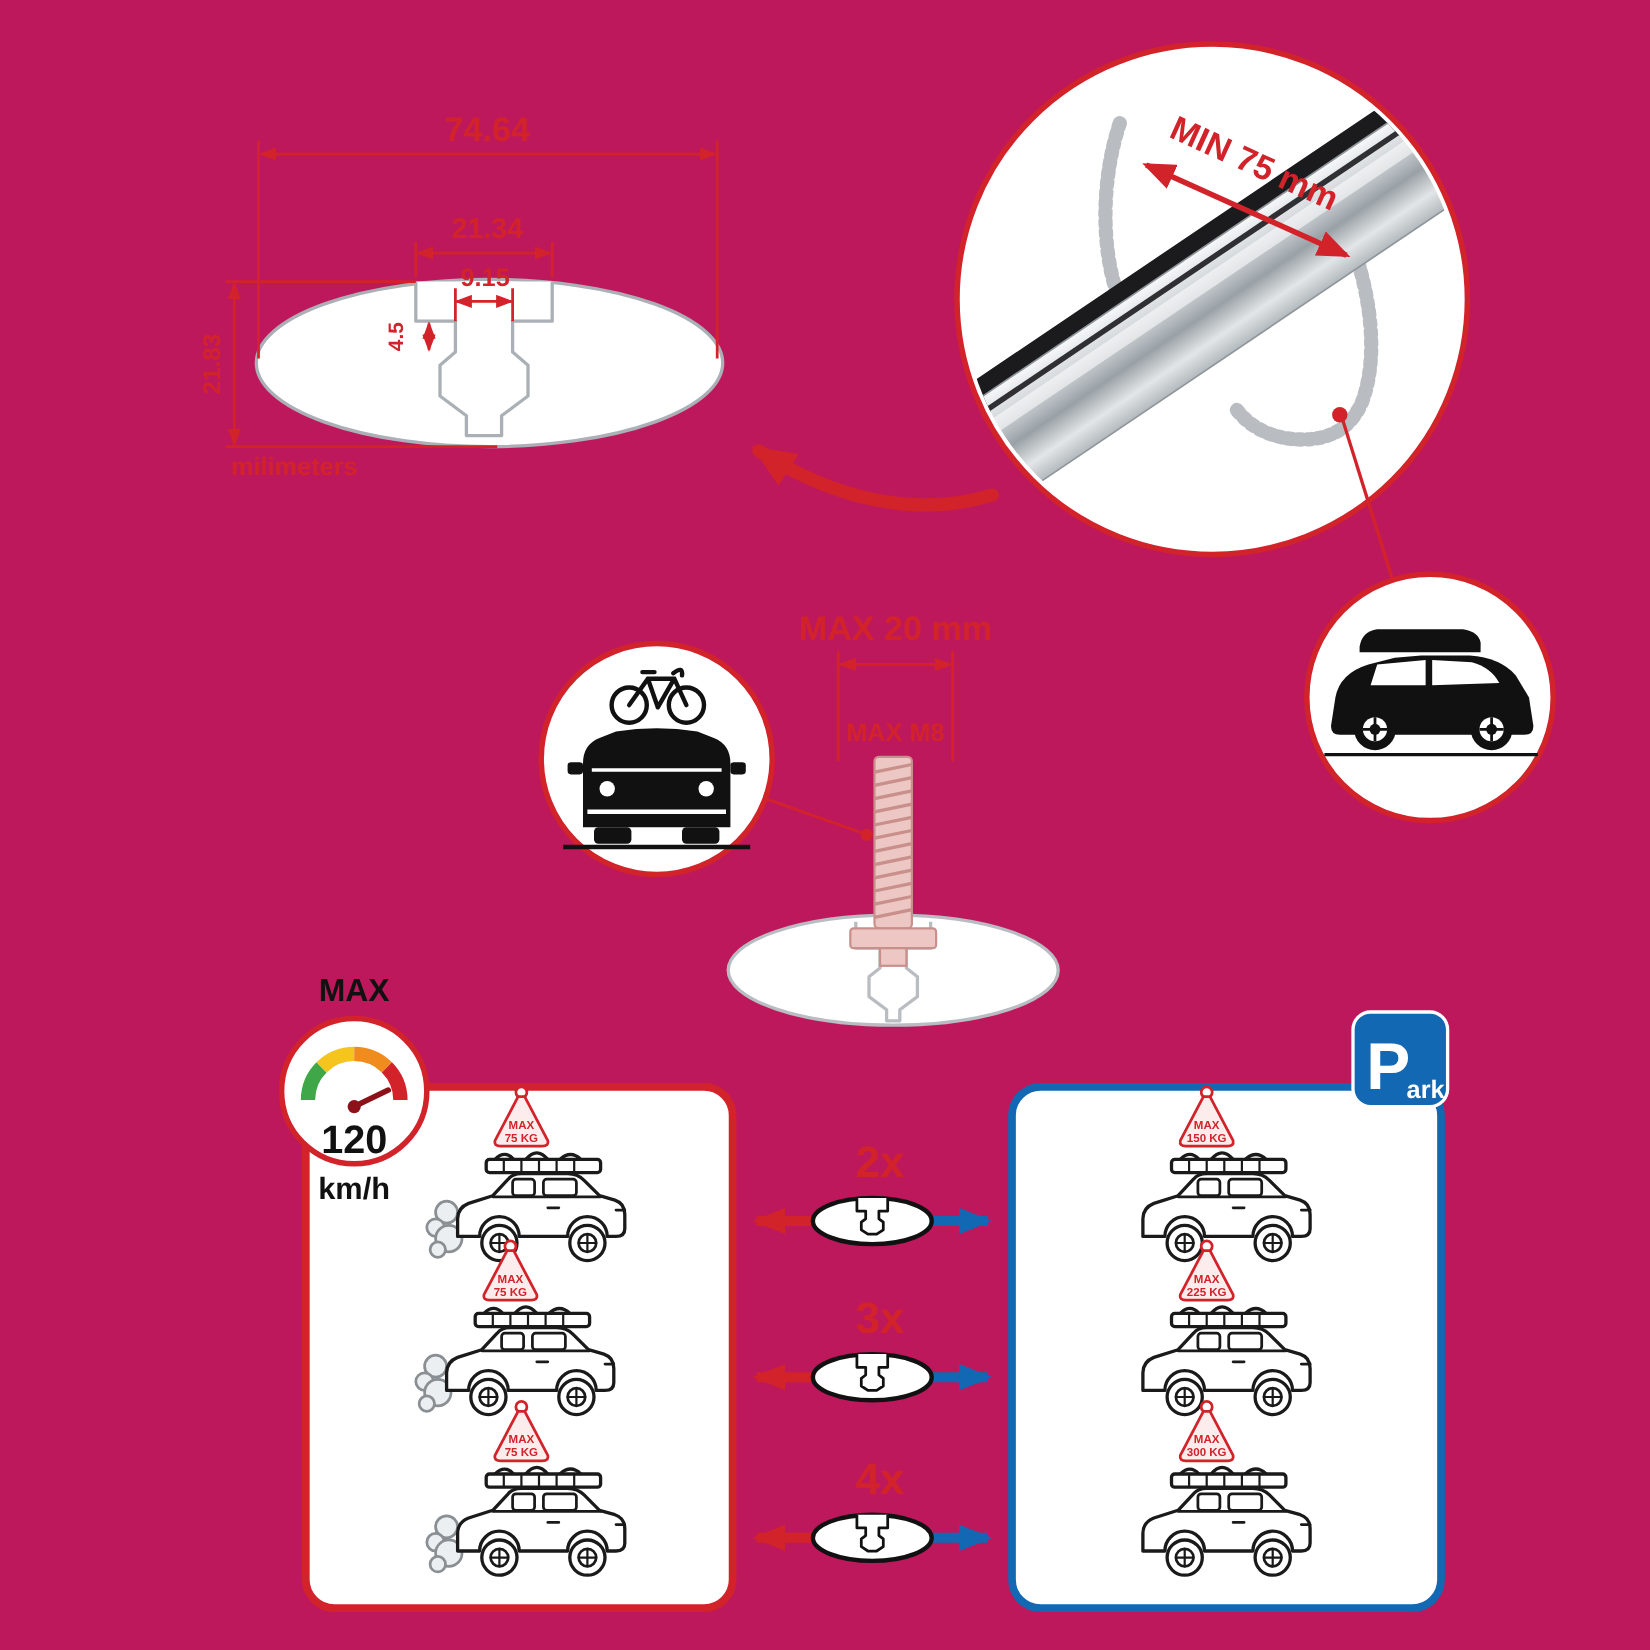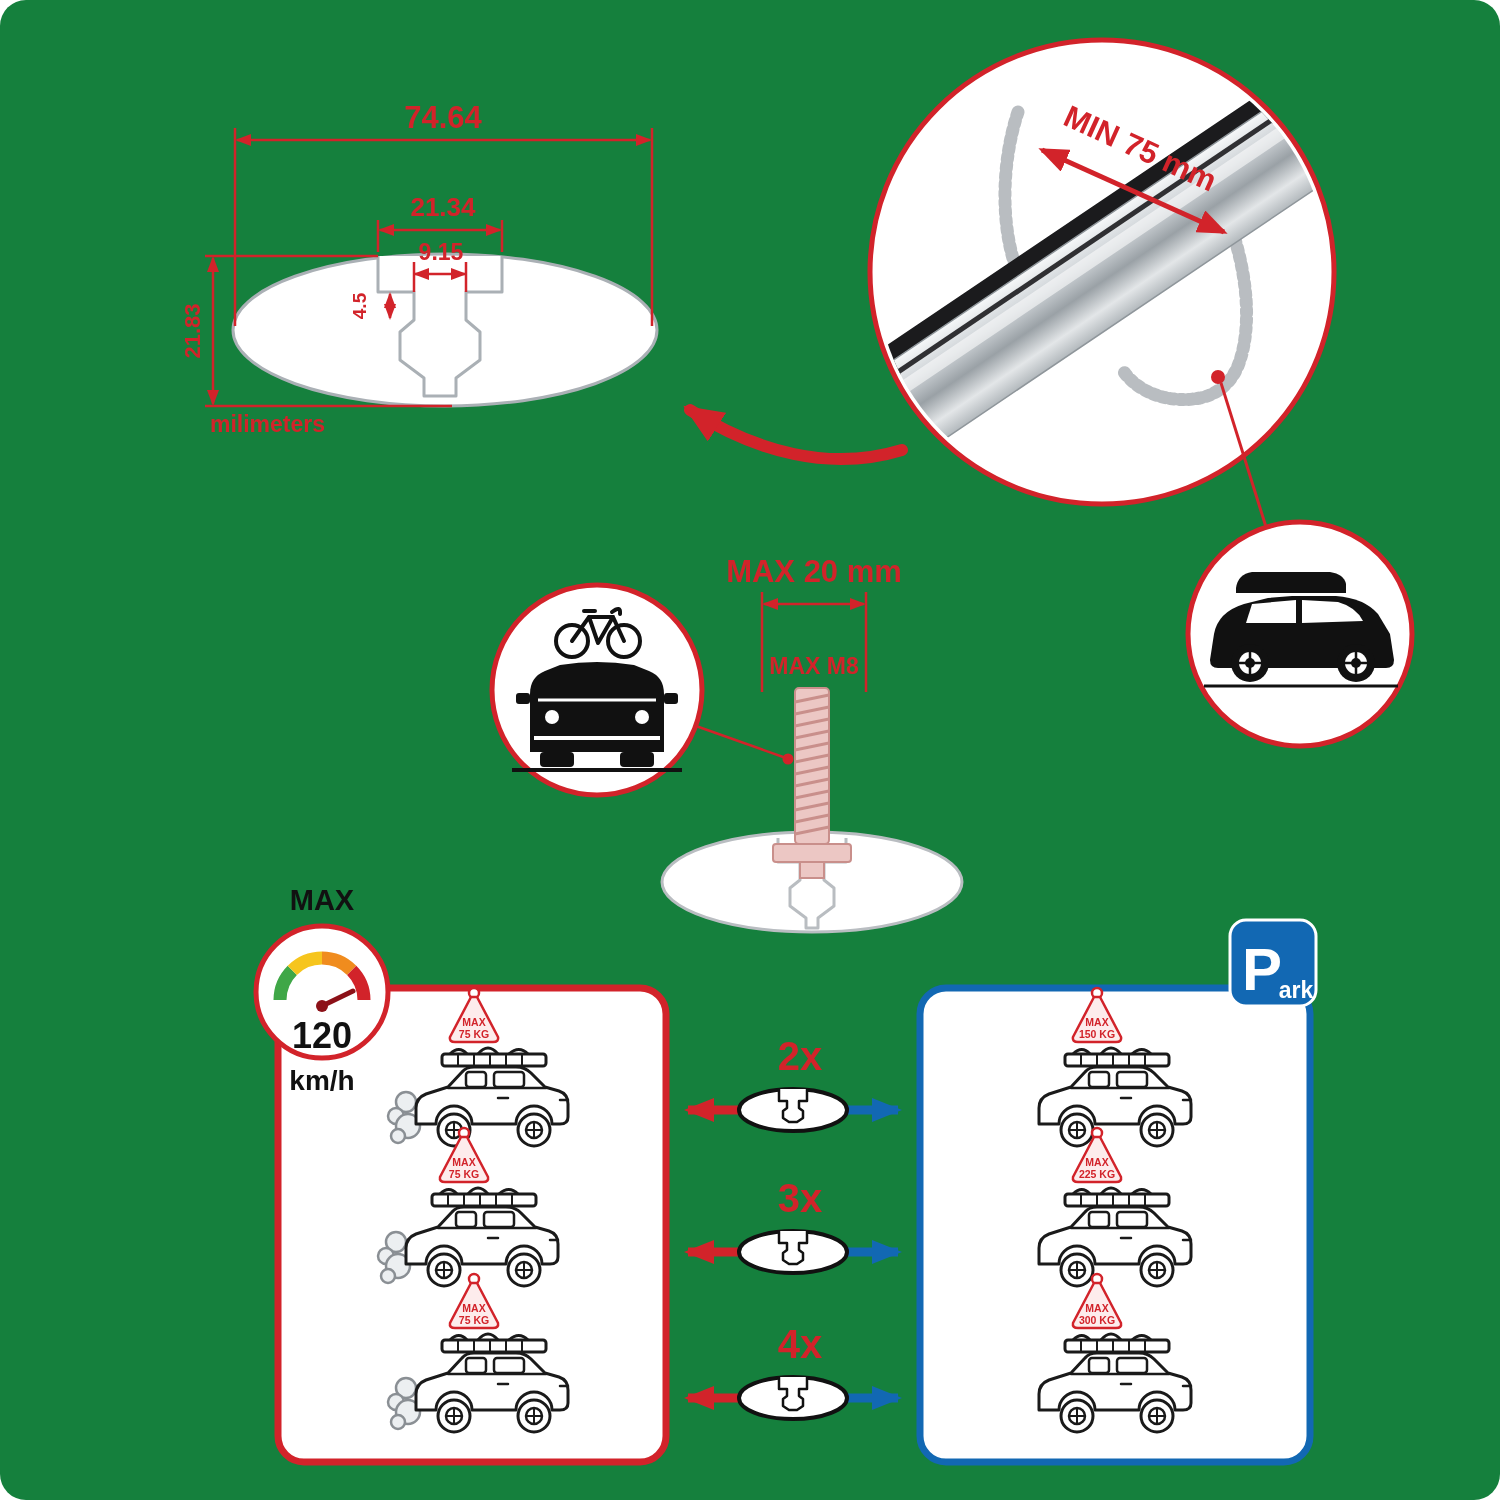--- a/index.html
+++ b/index.html
@@ -1,17 +1,17 @@
 <!DOCTYPE html>
 <html><head>
 <meta charset="utf-8">
 <style>
   html,body{margin:0;padding:0;background:#fff;}
-  #canvas{position:relative;width:1500px;height:1500px;background:#15803d;overflow:hidden;
-          font-family:"Liberation Sans", sans-serif;border-radius:26px;}
+  #canvas{position:relative;width:1500px;height:1500px;background:#be185d;overflow:hidden;
+          font-family:"Liberation Sans", sans-serif;}
   svg{position:absolute;left:0;top:0;}
   text{font-family:"Liberation Sans", sans-serif;}
   .dim{fill:#d2232a;font-weight:bold;}
   .blk{fill:#111;font-weight:bold;}
   .wht{fill:#fff;font-weight:bold;}
 </style>
 </head>
 <body>
 
 <div id="canvas">

